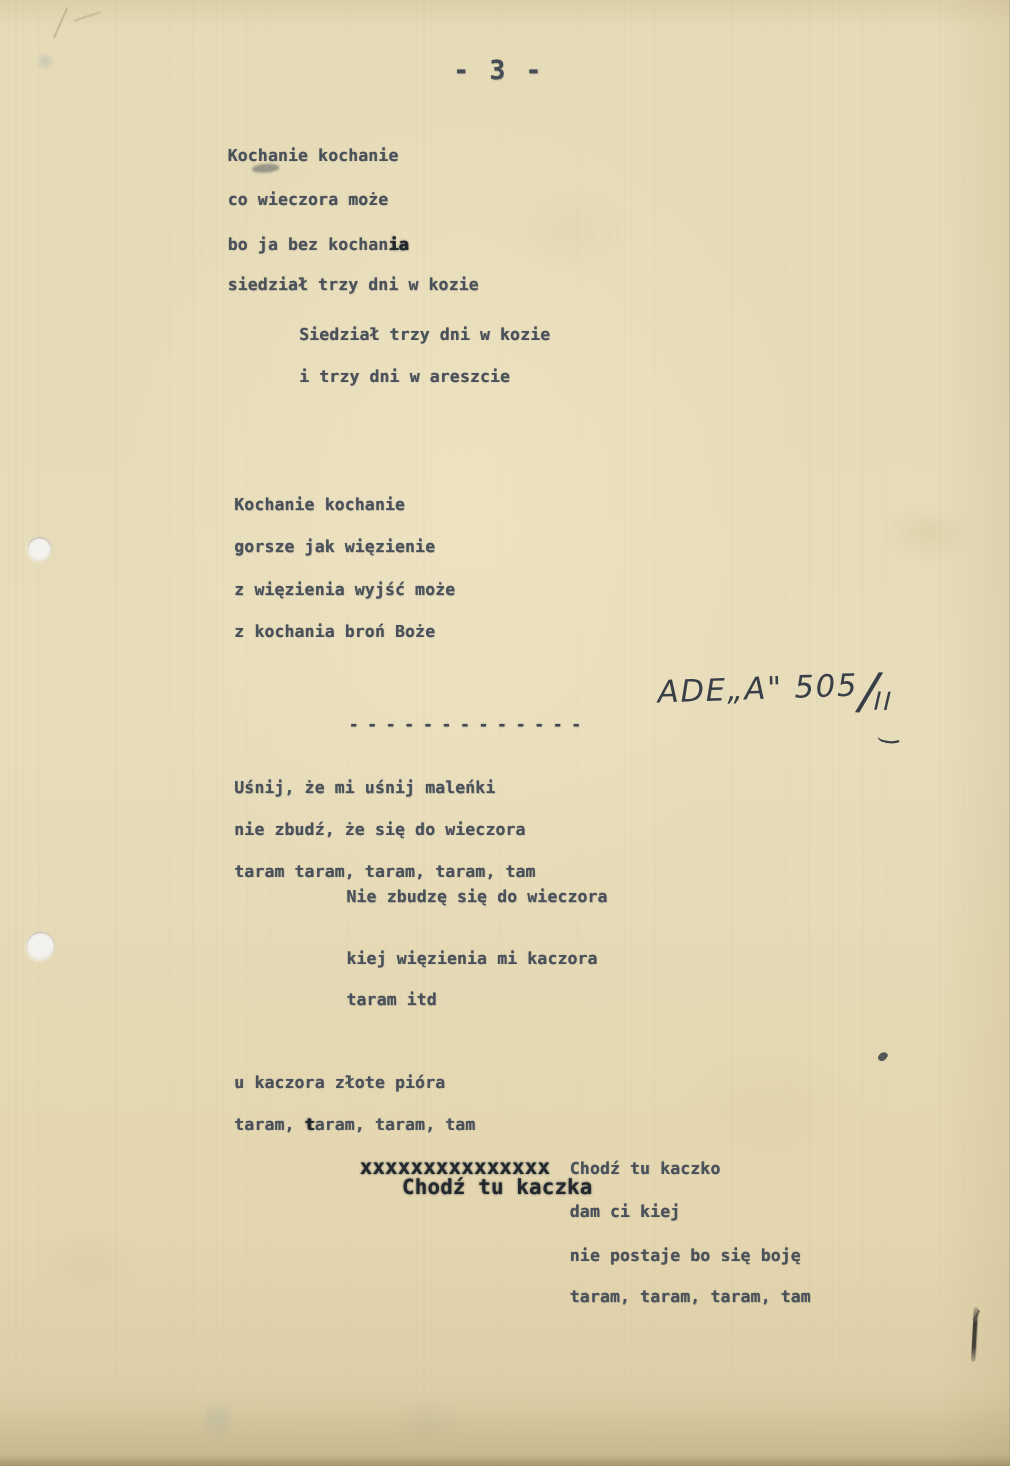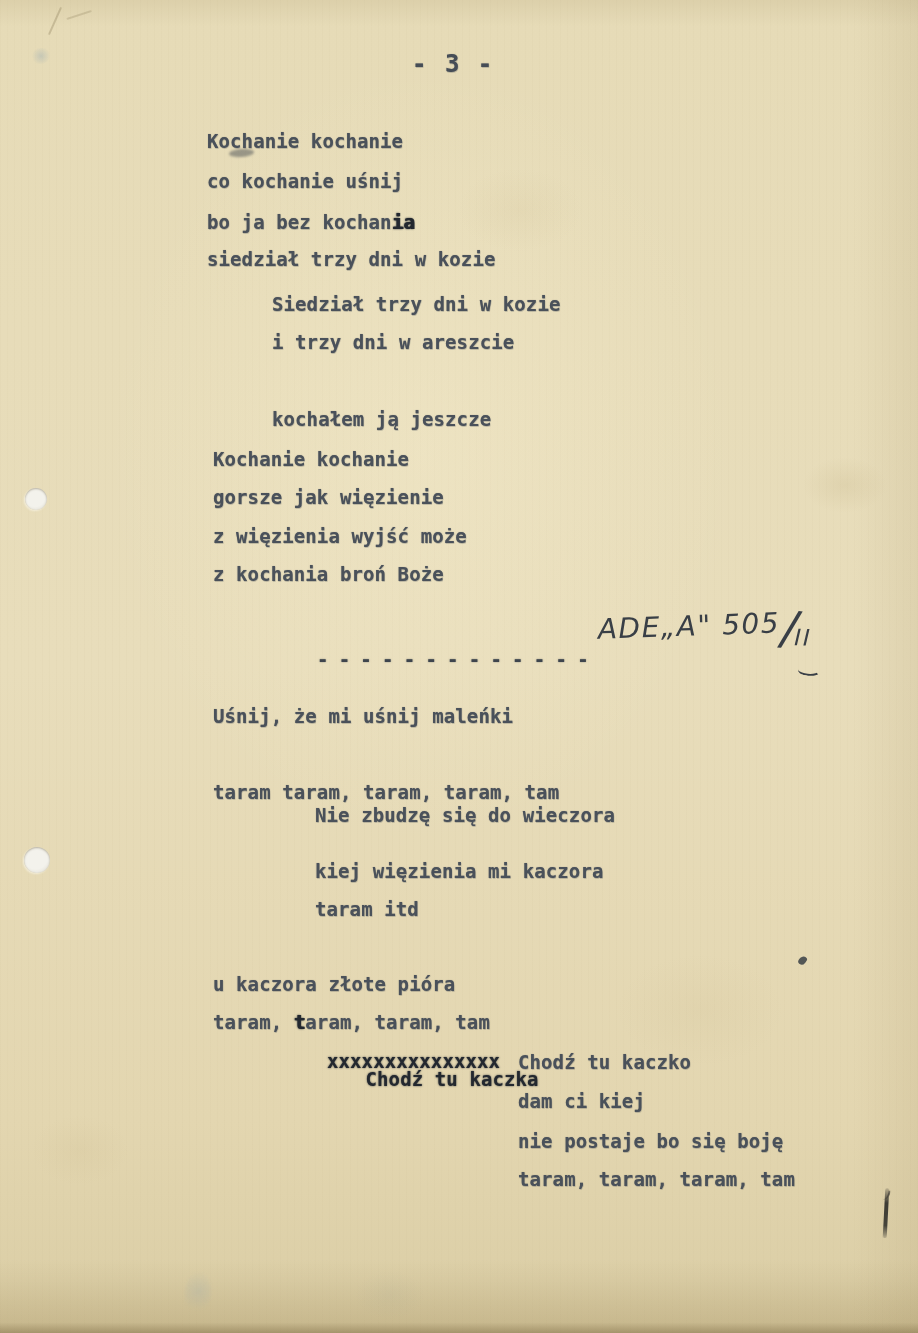--- a/index.html
+++ b/index.html
@@ -24,21 +24,21 @@
       radial-gradient(130% 120% at 50% 40%, rgba(0,0,0,0) 62%, rgba(150,130,90,.13) 100%),
       
       repeating-linear-gradient(90deg, rgba(190,175,135,.06) 0 1px, rgba(0,0,0,0) 1px 7px),
       linear-gradient(180deg, #e6dbb7 0%, #e8ddbb 50%, #e3d6b0 84%, #dccfa7 96%, #d5c79d 100%);
     font-family:"DejaVu Sans Mono", monospace;
   }
   
   .tl{
     position:absolute;
     font-family:"DejaVu Sans Mono", monospace;
-    font-size:19px;
+    font-size:15px;
     font-weight:bold;
     line-height:26px;
     color:#4a515a;
     white-space:pre;
     text-shadow:0 0 1px rgba(74,81,90,.55), .5px .5px 0 rgba(74,81,90,.22);
     letter-spacing:0.1px;
   }
   .pagenum{font-size:24px;letter-spacing:2px;color:#464d56;}
   .title-line{letter-spacing:0.5px;color:#3f464f;}
   .dashes{letter-spacing:-0.6px;color:#3e454d;text-shadow:0 0 1.5px rgba(62,69,77,.7);}
@@ -120,40 +120,40 @@
   <div class="crease-a"></div>
   <div class="crease-b"></div>
   <div class="typo-smear"></div>
   <div class="ink-speck"></div>
   <div class="pen-tick"></div>
   <div class="smudge-blue-bottom"></div>
 
   <div class="tl pagenum" style="left:412px;top:51px">- 3 -</div>
 
   <div class="tl" style="left:207px;top:128px">Kochanie kochanie</div>
-  <div class="tl" style="left:207px;top:168px">co kochanie uśnij</div>
+  <div class="tl" style="left:207px;top:168px">co wieczora może</div>
   <div class="tl" style="left:207px;top:209px"><span>bo ja bez kochan</span><span class="ov">ia</span></div>
   <div class="tl" style="left:207px;top:246px">siedział trzy dni w kozie</div>
 
   <div class="tl" style="left:272px;top:291px">Siedział trzy dni w kozie</div>
   <div class="tl" style="left:272px;top:329px">i trzy dni w areszcie</div>
-  <div class="tl" style="left:272px;top:406px">kochałem ją jeszcze</div>
 
   <div class="tl" style="left:213px;top:446px">Kochanie kochanie</div>
   <div class="tl" style="left:213px;top:484px">gorsze jak więzienie</div>
   <div class="tl" style="left:213px;top:523px">z więzienia wyjść może</div>
   <div class="tl" style="left:213px;top:561px">z kochania broń Boże</div>
 
   <div class="tl dashes" style="left:317px;top:646px">- - - - - - - - - - - - -</div>
   <div class="hand">
     <span class="main">ADE„A" 505</span><span class="slash">/</span><span class="suffix">II</span>
     <div class="swash"></div>
   </div>
 
   <div class="tl" style="left:213px;top:703px">Uśnij, że mi uśnij maleńki</div>
+  <div class="tl" style="left:213px;top:741px">nie zbudź, że się do wieczora</div>
   <div class="tl" style="left:213px;top:779px">taram taram, taram, taram, tam</div>
 
   <div class="tl" style="left:315px;top:802px">Nie zbudzę się do wieczora</div>
   <div class="tl" style="left:315px;top:858px">kiej więzienia mi kaczora</div>
   <div class="tl" style="left:315px;top:896px">taram itd</div>
 
   <div class="tl" style="left:213px;top:971px">u kaczora złote pióra</div>
   <div class="tl" style="left:213px;top:1009px"><span>taram, </span><span class="ov">t</span><span>aram, taram, tam</span></div>
 
   <div class="xout" style="left:327px;top:1049px">

